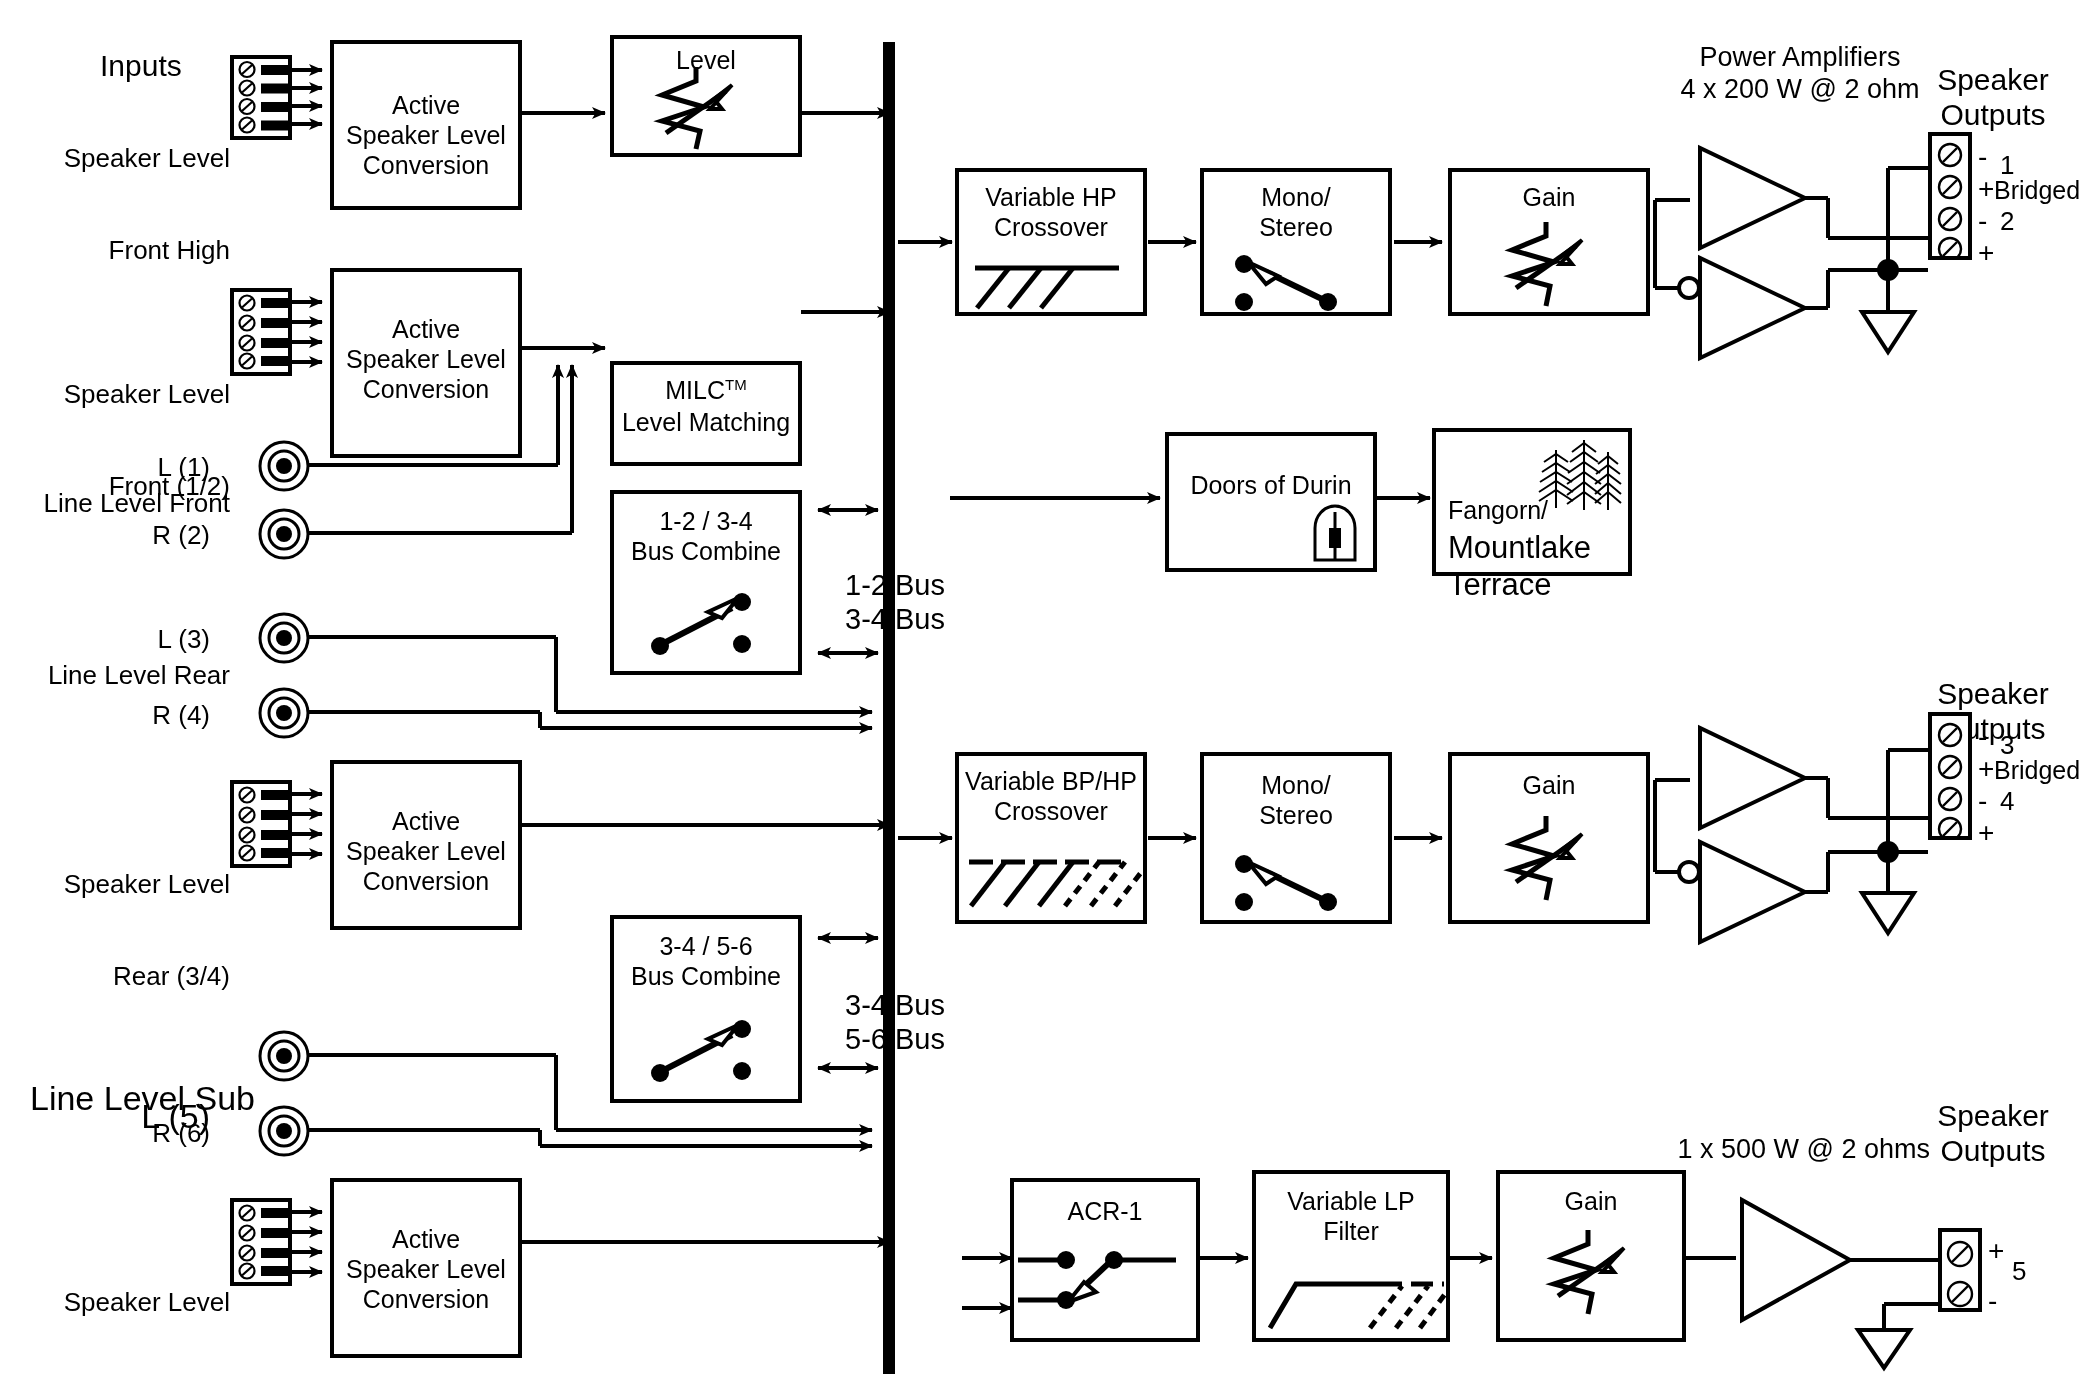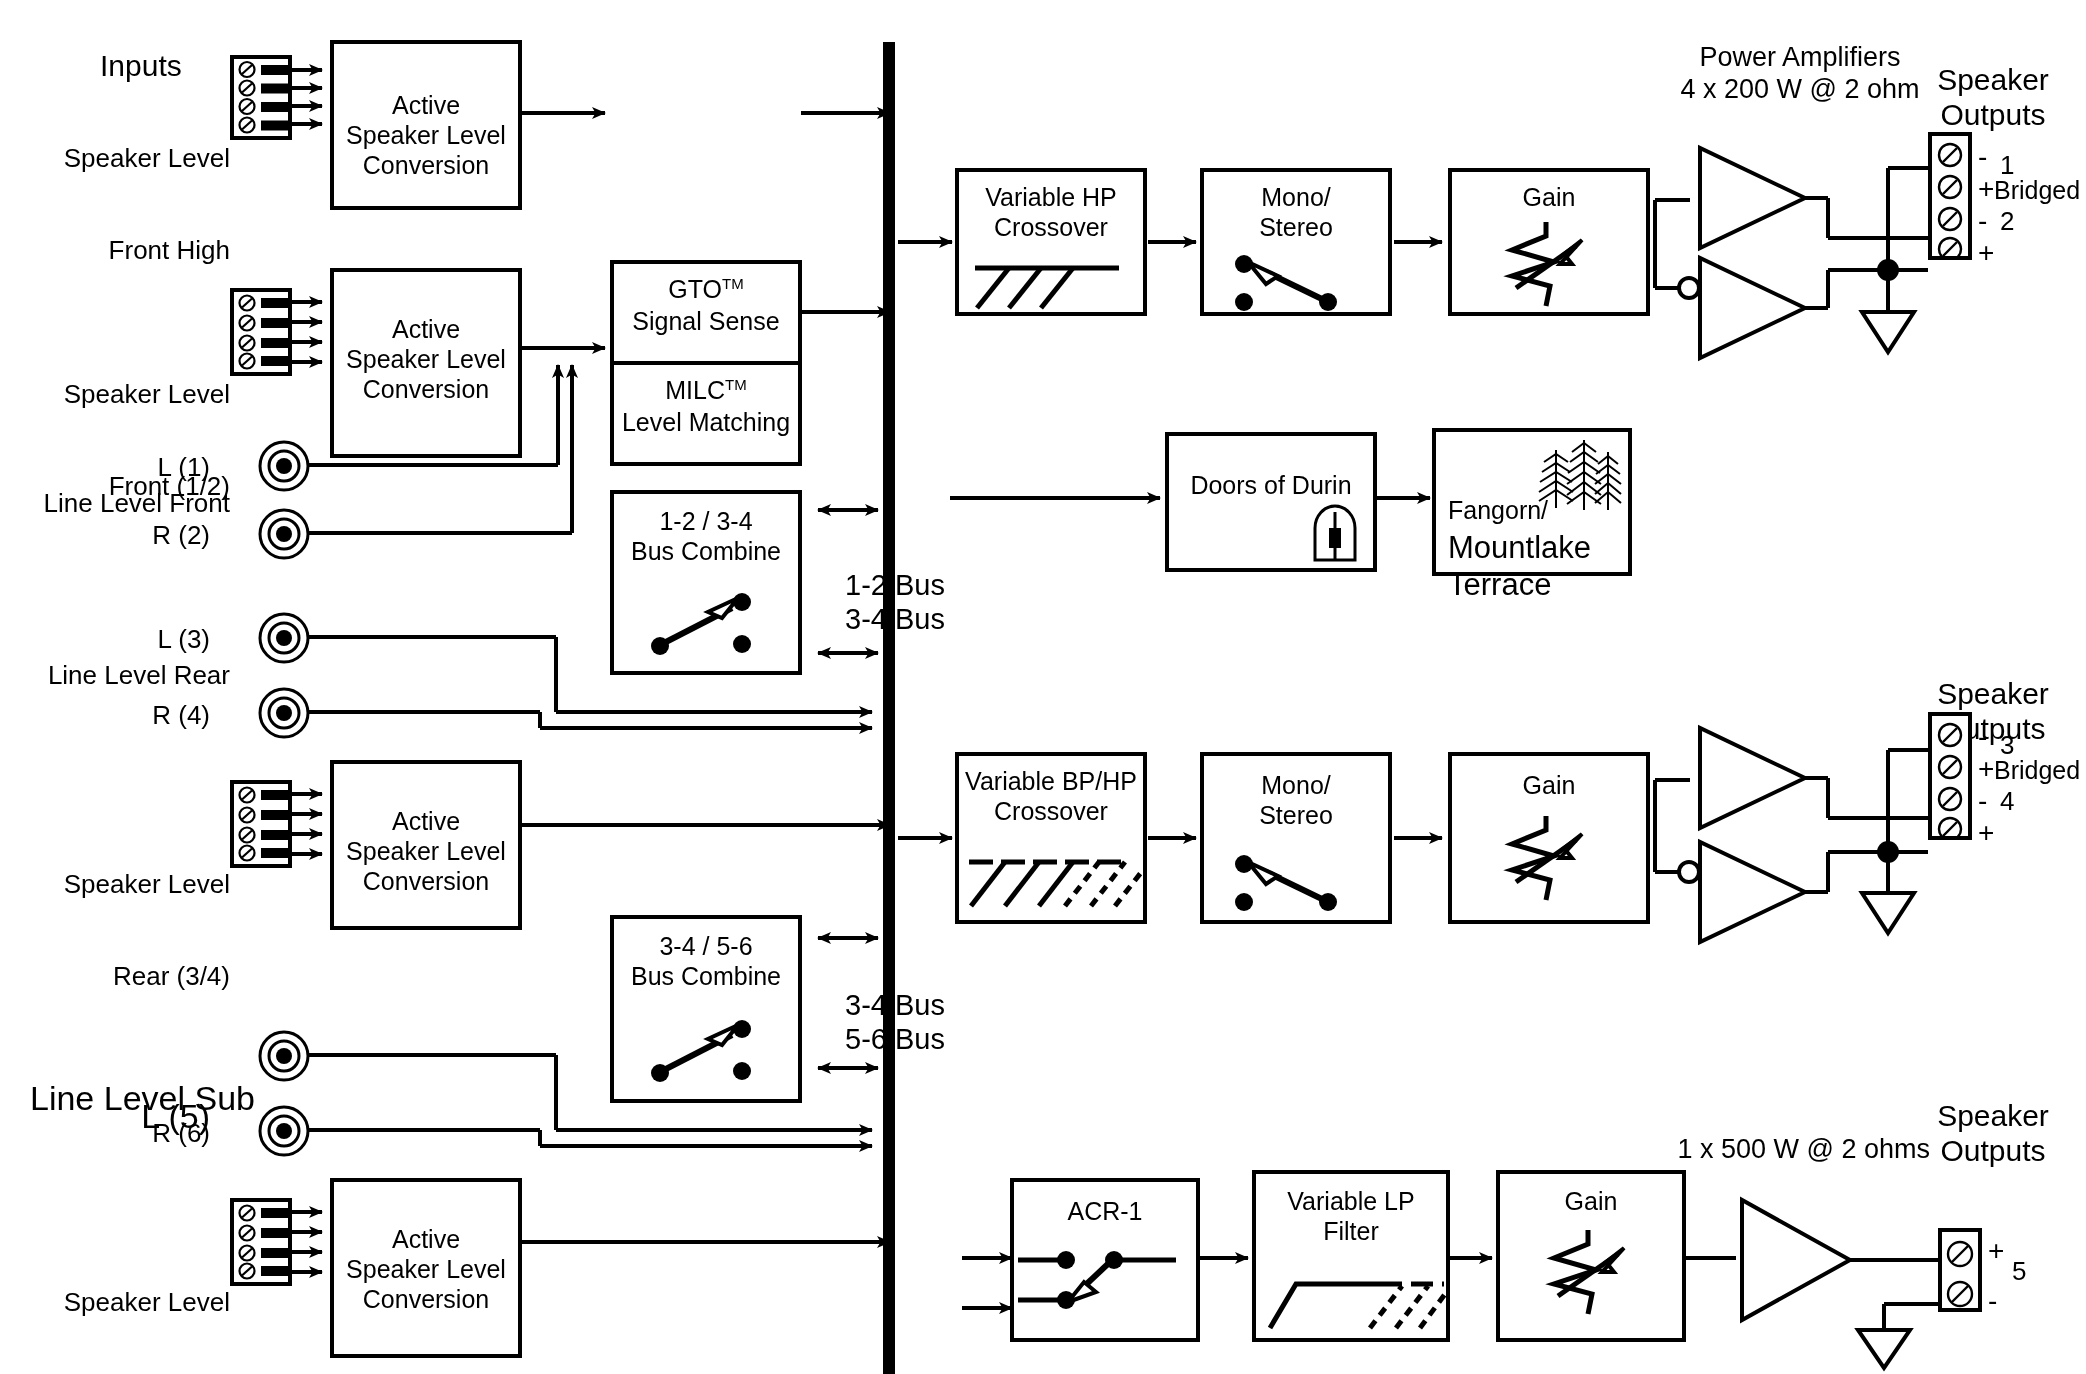--- a/index.html
+++ b/index.html
@@ -351,27 +351,31 @@
     <div class="bt" style="top:42px;white-space:pre-line;">Active
 Speaker Level
 Conversion</div>
   </div>
   <div class="box" style="left:330px;top:1178px;width:192px;height:180px;">
     <div class="bt" style="top:42px;white-space:pre-line;">Active
 Speaker Level
 Conversion</div>
   </div>
 
-
-  <div class="box" style="left:610px;top:260px;width:192px;height:105px;">
-    <div class="bt" style="top:10px;">
-      <span>GTO</span><span class="tm">TM</span>
-    </div>
-    <div class="bt" style="top:42px;">Signal Sense</div>
-  </div>
+  <div class="box" style="left:610px;top:35px;width:192px;height:122px;">
+    <div class="bt" style="top:6px;">Level</div>
+    <svg width="120" height="90" viewBox="0 0 120 90" style="position:absolute;left:30px;top:26px;">
+      <g stroke="#000" stroke-width="5" fill="none">
+        <path d="M52,2 L52,16 L18,30 L60,42 L18,56 L56,66 L52,84"></path>
+        <line x1="22" y1="68" x2="82" y2="26"></line>
+      </g>
+      <path d="M88,20 L66,44 L78,44 L70,34 Z" fill="#fff" stroke="#000" stroke-width="4"></path>
+    </svg>
+  </div>
+
   <div class="box" style="left:610px;top:361px;width:192px;height:105px;">
     <div class="bt" style="top:10px;">
       <span>MILC</span><span class="tm">TM</span>
     </div>
     <div class="bt" style="top:42px;">Level Matching</div>
   </div>
 
   <div class="box" style="left:610px;top:490px;width:192px;height:185px;">
     <div class="bt" style="top:12px;white-space:pre-line;">1-2 / 3-4
 Bus Combine</div>

